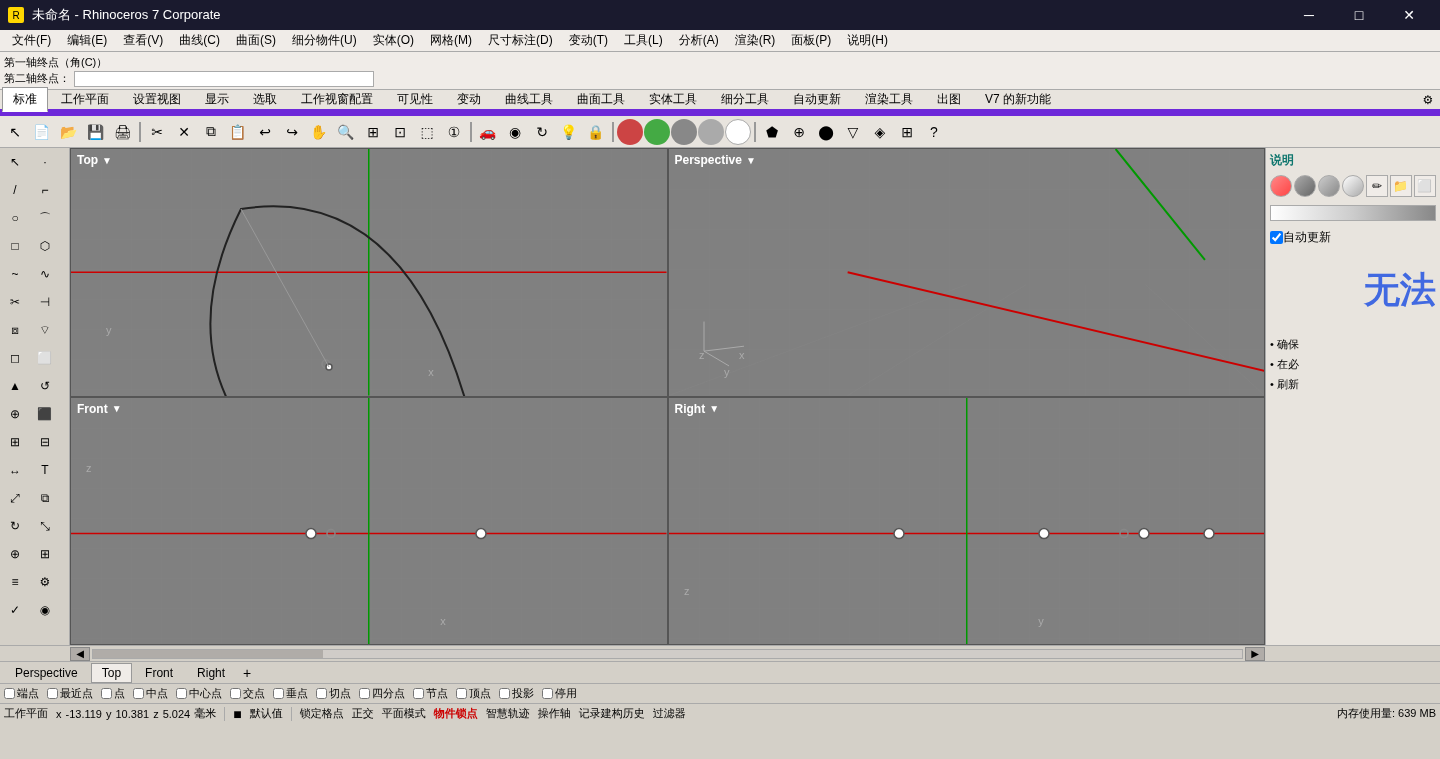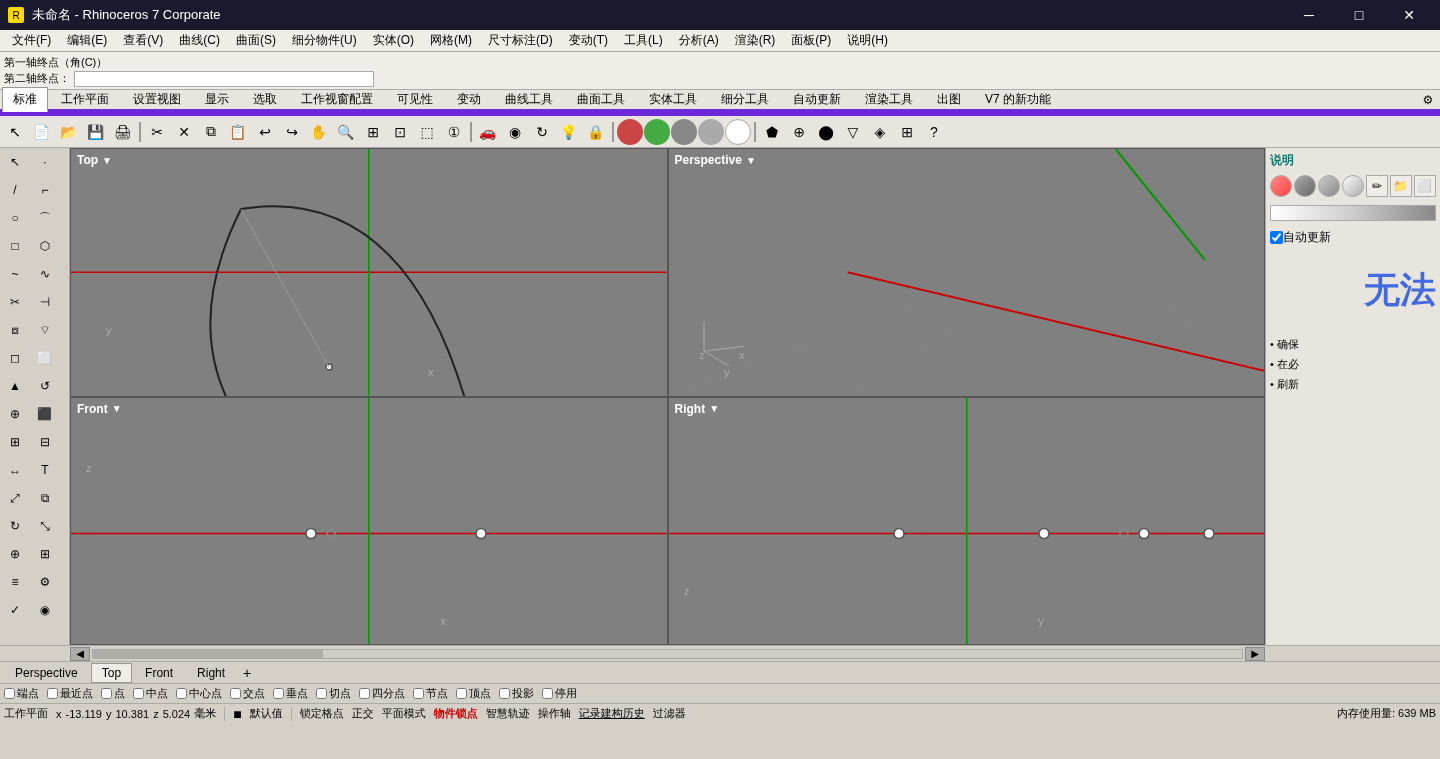--- a/index.html
+++ b/index.html
@@ -501,17 +501,17 @@
   <div class="status-sep"></div>
   <span style="font-size:14px;color:#000;">■</span>
   <span>默认值</span>
   <div class="status-sep"></div>
   <span style="cursor:pointer;">锁定格点</span>
   <span style="cursor:pointer;">正交</span>
   <span style="cursor:pointer;">平面模式</span>
   <span style="cursor:pointer;color:#c00;font-weight:bold;">物件锁点</span>
   <span style="cursor:pointer;">智慧轨迹</span>
   <span style="cursor:pointer;">操作轴</span>
-  <span style="cursor:pointer;text-decoration:underline;">记录建构历史</span>
+  <span style="cursor:pointer;">记录建构历史</span>
   <span style="cursor:pointer;">过滤器</span>
   <div style="flex:1;"></div>
   <span>内存使用量: 639 MB</span>
 </div>
 
 </body></html>

